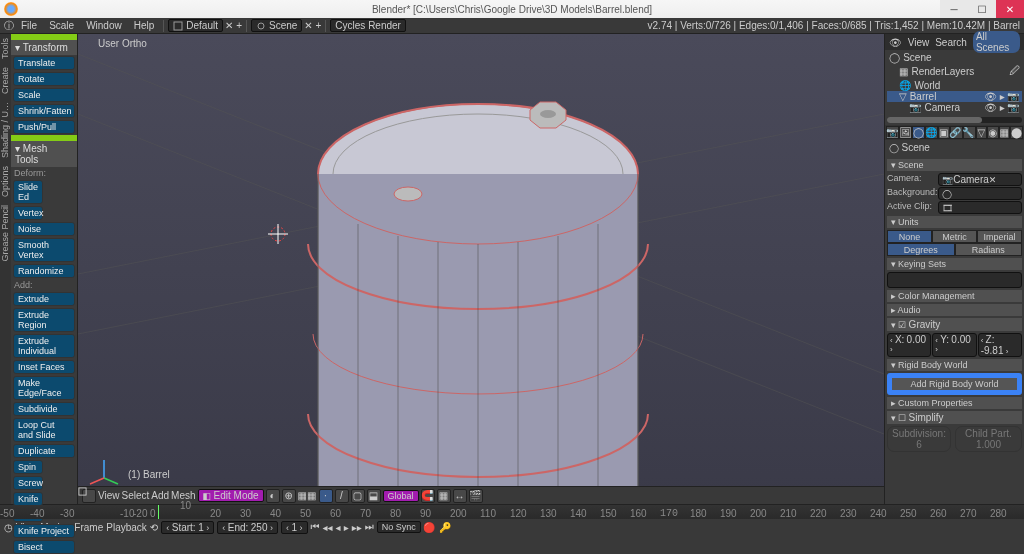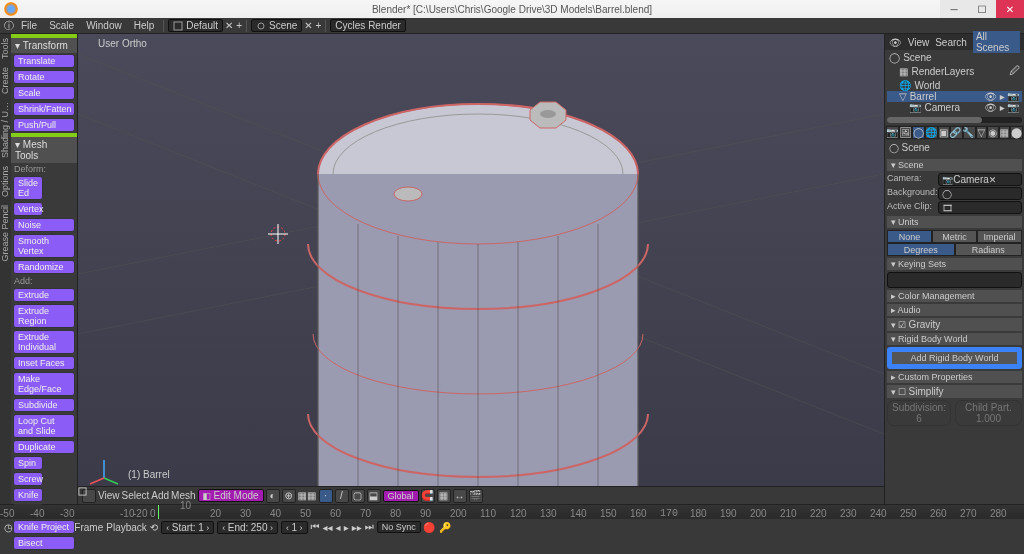--- a/index.html
+++ b/index.html
@@ -18,23 +18,23 @@
 .menubar .sep { width:1px; height:12px; background:#555; margin:0 2px; }
 .menubar .dd { background:#2a2a2a; border:1px solid #111; padding:0 4px; border-radius:2px; display:flex; align-items:center; gap:3px; }
 .menubar .stats { margin-left:auto; color:#ccc; }
 .menubar svg { width:10px; height:10px; }
 
 
 .main { display:flex; height:470px; }
 .leftc { width:78px; display:flex; flex-direction:column; background:#3a3a3a; border-right:1px solid #222; position:relative; padding-left:11px;}
 .lefttab { position:absolute; left:0; top:0; width:11px; height:100%; background:#333; }
 .lefttab div { writing-mode:vertical-rl; transform:rotate(180deg); padding:4px 0; font-size:9px; color:#aaa; text-align:center; }
-.panel-head { background:#505050; padding:2px 4px; color:#ddd; border-top:4px solid #84cc16; }
+.panel-head { background:#505050; padding:2px 4px; color:#ddd; border-top:6px solid #84cc16; }
 .panel-head::before { content:"▾ "; }
-.tbtn { background:#8b5cf6; border:1px solid #333; border-radius:3px; padding:1px 4px; margin:1px 2px; color:#eee; font-size:9px; position:relative;}
+.tbtn { background:#0c4a6e; border:1px solid #333; border-radius:3px; padding:1px 4px; margin:1px 2px; color:#eee; font-size:9px; position:relative;}
 .tbtn.half { display:inline-block; width:46%; }
 .sub { font-size:9px; color:#999; padding:1px 3px; }
 
 .viewport { flex:1; background:linear-gradient(#4a4a5a,#3a3a48); position:relative; overflow:hidden; }
 .viewport svg { position:absolute; inset:0; }
 
 .rightc { width:140px; background:#3a3a3a; border-left:1px solid #222; display:flex; flex-direction:column; }
 .rtoprow { height:16px; background:#2d2d2d; display:flex; align-items:center; gap:6px; padding:0 4px; }
 .outl { flex:0 0 auto; padding:2px; font-size:9px; }
 .outl .row { display:flex; align-items:center; gap:3px; padding:0 2px; }
@@ -108,20 +108,21 @@
   <span class="sep"></span>
   <span class="dd">
       <svg viewBox="0 0 10 10">
         <circle cx="5" cy="5" r="3" fill="none" stroke="#999"></circle>
       </svg>
       <span>Scene</span>
     </span>
   <span>✕ +</span>
   <span class="sep"></span>
   <span class="dd">Cycles Render</span>
+  <span class="stats">v2.74 | Verts:0/726 | Edges:0/1,406 | Faces:0/685 | Tris:1,452 | Mem:10.42M | Barrel</span>
 </div>
 
 <div class="main">
 
   <div class="leftc">
     <div class="lefttab">
       <div>Tools</div>
       <div>Create</div>
       <div>Shading / U…</div>
       <div>Options</div>
@@ -235,21 +236,21 @@
       <span class="ico">↔</span>
       <span class="ico">🎬</span>
     </div>
   </div>
 
   <div class="rightc">
     <div class="rtoprow">
       <span>👁</span>
       <span>View</span>
       <span>Search</span>
-      <span style="background:#3a5a8a;padding:0 3px;border-radius:0">All Scenes</span>
+      <span style="background:#3a5a8a;padding:0 3px;border-radius:7px">All Scenes</span>
     </div>
     <div class="outl">
       <div class="row">
           <span>◯</span>
           <span>Scene</span>
         </div>
       <div class="row ind1">
           <span>▦</span>
           <span>RenderLayers</span>
           <span class="oicons">🖉</span>
@@ -310,20 +311,25 @@
         </div>
       <div class="btnbar">
           <div class="act">Degrees</div>
           <div>Radians</div>
         </div>
       <div class="psec">Keying Sets</div>
       <div class="pfield" style="height:16px"></div>
       <div class="psec c">Color Management</div>
       <div class="psec c">Audio</div>
       <div class="psec">☑ <span>Gravity</span></div>
+      <div class="xyz">
+        <div>‹ <span>X:</span> <span>0.00</span> ›</div>
+        <div>‹ <span>Y:</span> <span>0.00</span> ›</div>
+        <div>‹ <span>Z:</span> <span>-9.81</span> ›</div>
+      </div>
       <div class="psec">Rigid Body World</div>
       <div class="fullbtn">Add Rigid Body World</div>
       <div class="psec c">Custom Properties</div>
       <div class="psec">☐ <span>Simplify</span></div>
       <div style="display:flex;gap:4px">
         <span class="dimbtn"><span>Subdivision:</span> <span>6</span></span>
         <span class="dimbtn"><span>Child Part.</span> <span>1.000</span></span>
       </div>
     </div>
   </div>

